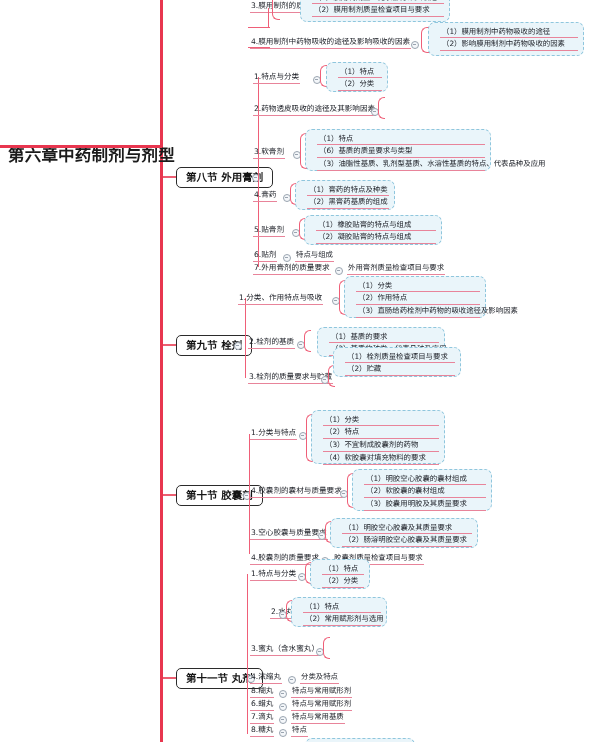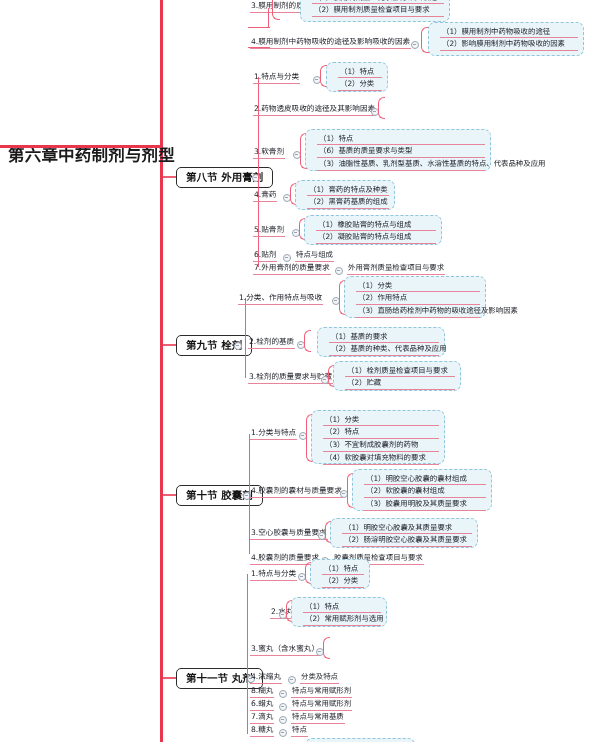--- a/index.html
+++ b/index.html
@@ -241,21 +241,21 @@
   <div class="toggle" style="left:297px;top:341px;"></div>
   <div class="bracket" style="left:304px;top:330px;width:7px;height:22px;"></div>
   <div class="group" style="left:309px;top:327px;width:128px;height:30px;margin-left:8px;">
     <span class="leaf leaf-row">（1）基质的要求</span>
     <span class="leaf leaf-row">（2）基质的种类、代表品种及应用</span>
   </div>
 
   <div class="topic" style="left:248px;top:373px;">3.栓剂的质量要求与贮藏</div>
   <div class="toggle" style="left:321px;top:376px;"></div>
   <div class="bracket" style="left:328px;top:365px;width:7px;height:22px;"></div>
-  <div class="group" style="left:333px;top:361px;width:128px;height:30px;">
+  <div class="group" style="left:333px;top:347px;width:128px;height:30px;">
     <span class="leaf leaf-row">（1）栓剂质量检查项目与要求</span>
     <span class="leaf leaf-row">（2）贮藏</span>
   </div>
 
   <div class="section-box" style="left:176px;top:485px;">第十节 胶囊剂</div>
   <div class="toggle" style="left:243px;top:492px;"></div>
   <div class="section-vline" style="left:249px;top:434px;height:120px;"></div>
 
   <div class="topic" style="left:250px;top:429px;">1.分类与特点</div>
   <div class="toggle" style="left:299px;top:432px;"></div>

